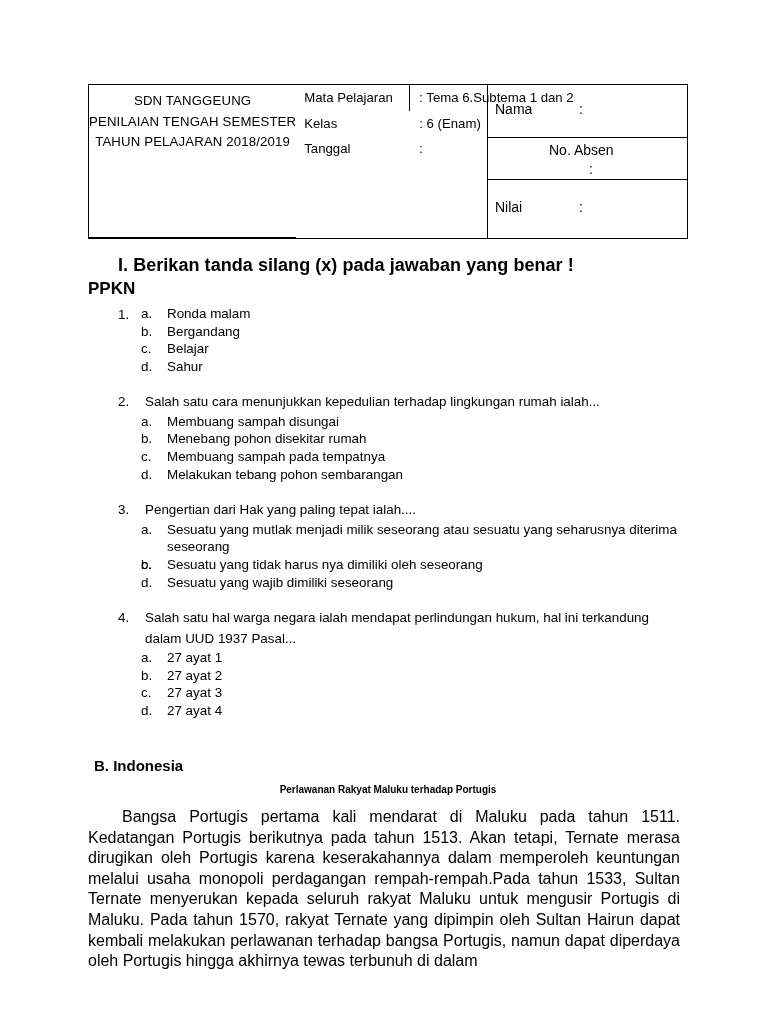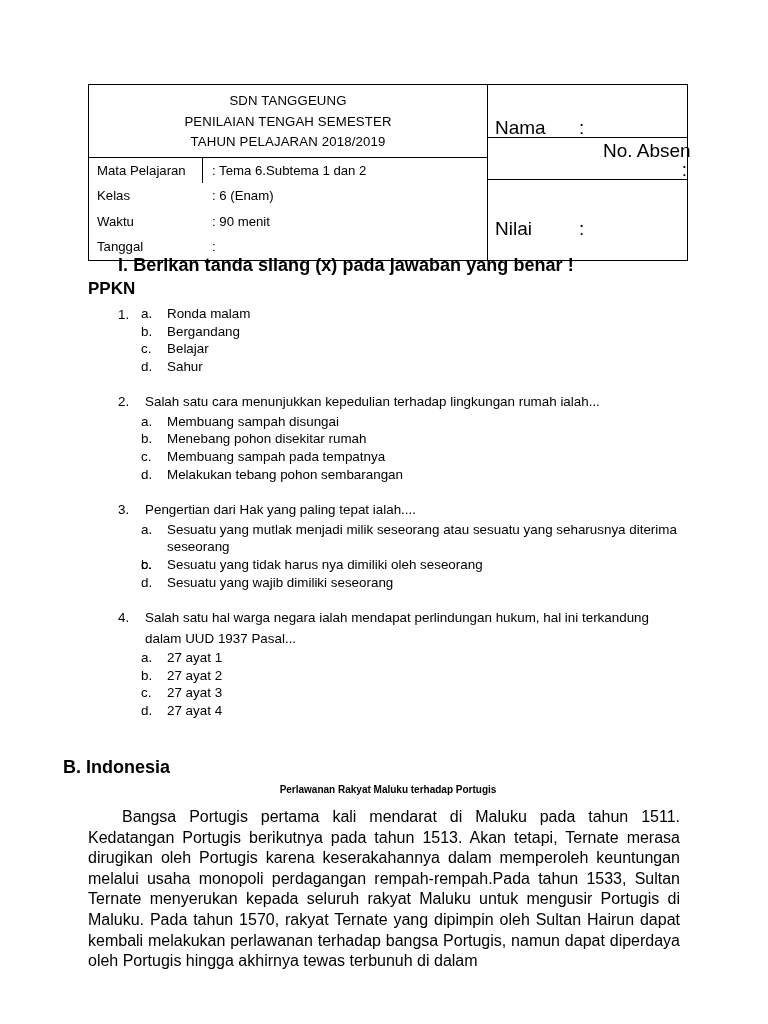--- a/index.html
+++ b/index.html
@@ -31,21 +31,21 @@
     width: 600px;
     border: 1.4px solid #000;
     box-sizing: border-box;
     display: flex;
   }
   .ht-left {
     width: 399px;
     box-sizing: border-box;
     border-right: 1.4px solid #000;
     display: flex;
-    flex-direction: column;
+    flex-direction: row;
   }
   .ht-right {
     flex: 1;
     box-sizing: border-box;
     display: flex;
     flex-direction: column;
   }
   .title-block {
     padding: 6px 0 4px 0;
     border-bottom: 1.4px solid #000;
@@ -78,23 +78,23 @@
     height: 25.5px;
     line-height: 25.5px;
   }
   .detail-row .dv {
     padding-left: 9px;
     white-space: nowrap;
   }
   .rcell {
     box-sizing: border-box;
     display: flex;
-    align-items: flex-end;
-    padding: 3px 0 0 7px;
-    font-size: 19px;
+    align-items: center;
+    padding: 3px 0 7px 7px;
+    font-size: 14px;
     line-height: 19px;
   }
   .rcell.c1 { height: 53px; border-bottom: 1.4px solid #000; }
   .rcell.c2 { height: 42px; border-bottom: 1.4px solid #000; flex-direction: column; }
   .rcell.c3 { height: 58px; }
   .rcell .rl { width: 84px; white-space: nowrap; }
   .rcell .rc { }
 
   
   .instruction {
@@ -147,23 +147,23 @@
   }
   .opt .ol {
     position: absolute;
     left: -4px;
     top: 0;
   }
 
   
   .subject-bind {
     position: absolute;
-    left: 63px;
+    left: 94px;
     top: 757px;
-    font-size: 18px;
+    font-size: 15px;
     font-weight: bold;
   }
   .passage-title {
     position: absolute;
     left: 88px;
     top: 784px;
     width: 600px;
     text-align: center;
     font-size: 10px;
     font-weight: bold;
@@ -195,24 +195,20 @@
       <div class="detail-rows">
         <div class="detail-row first">
           <span class="dl">Mata Pelajaran</span>
           <span class="dv">: Tema 6.Subtema 1 dan 2</span>
         </div>
         <div class="detail-row">
           <span class="dl">Kelas</span>
           <span class="dv">: 6 (Enam)</span>
         </div>
         <div class="detail-row">
-          <span class="dl">Waktu</span>
-          <span class="dv">: 90 menit</span>
-        </div>
-        <div class="detail-row">
           <span class="dl">Tanggal</span>
           <span class="dv">:</span>
         </div>
       </div>
     </div>
     <div class="ht-right">
       <div class="rcell c1">
         <span class="rl">Nama</span>
         <span class="rc">:</span>
       </div>

